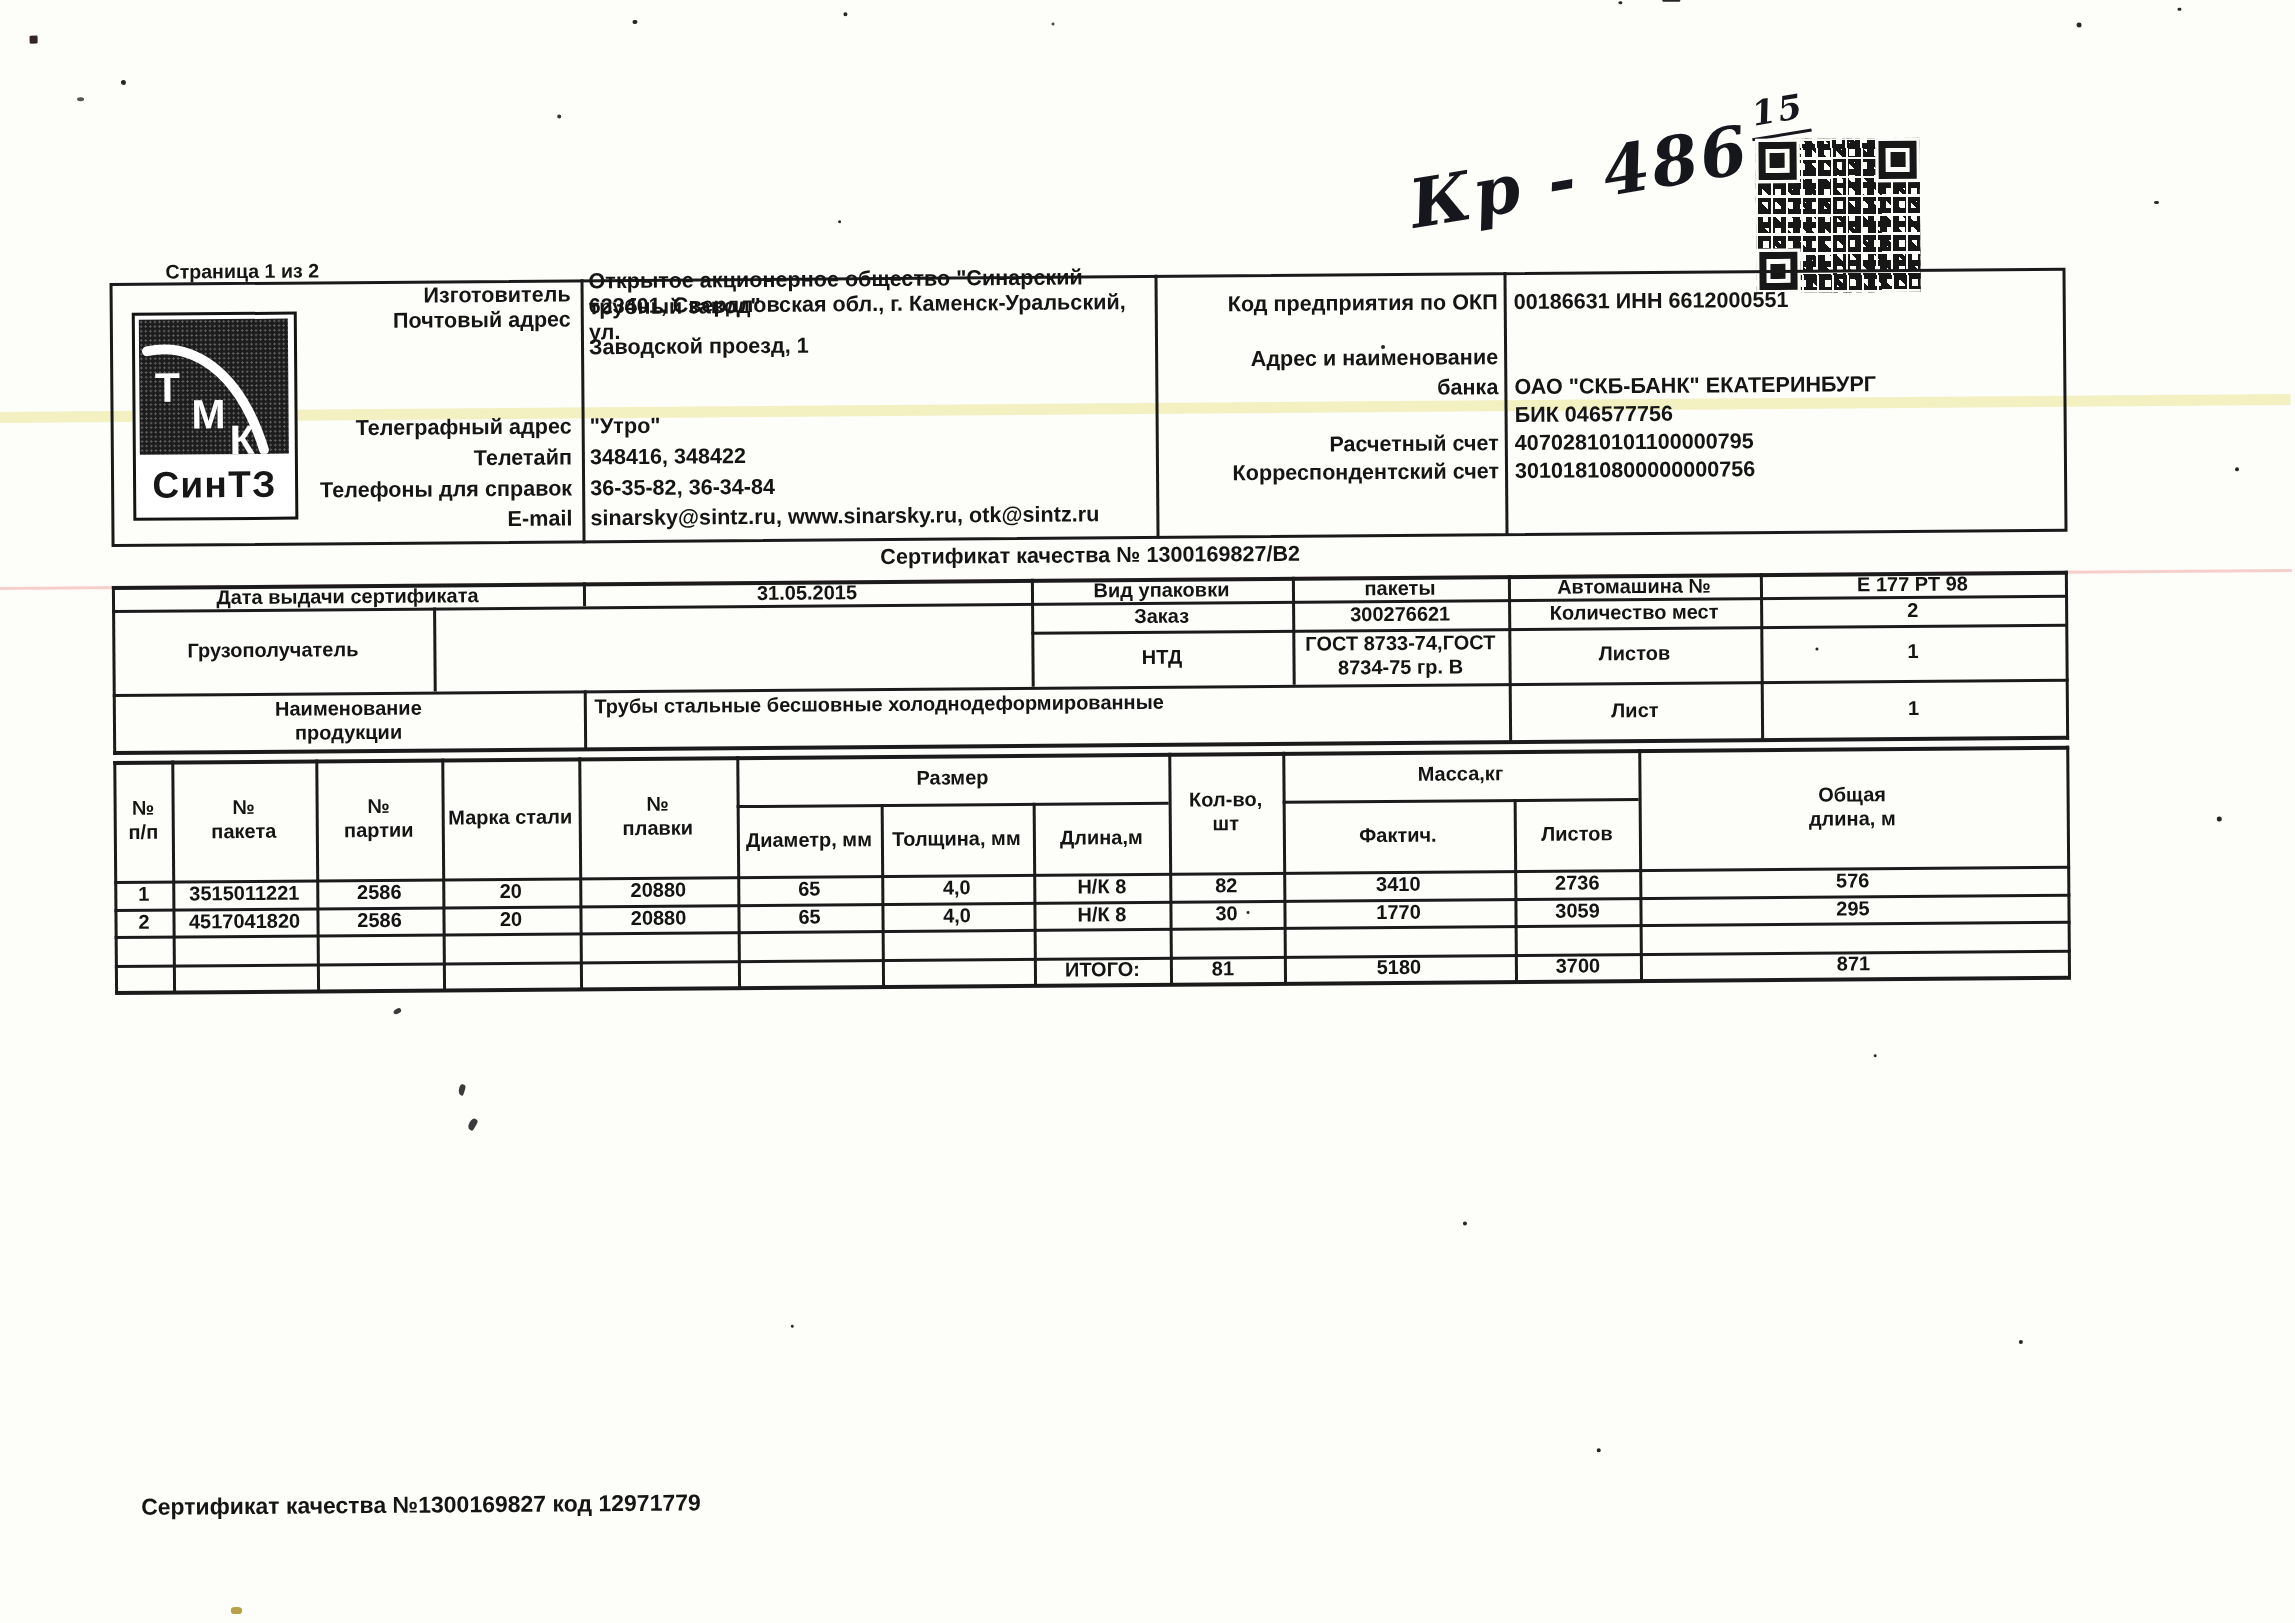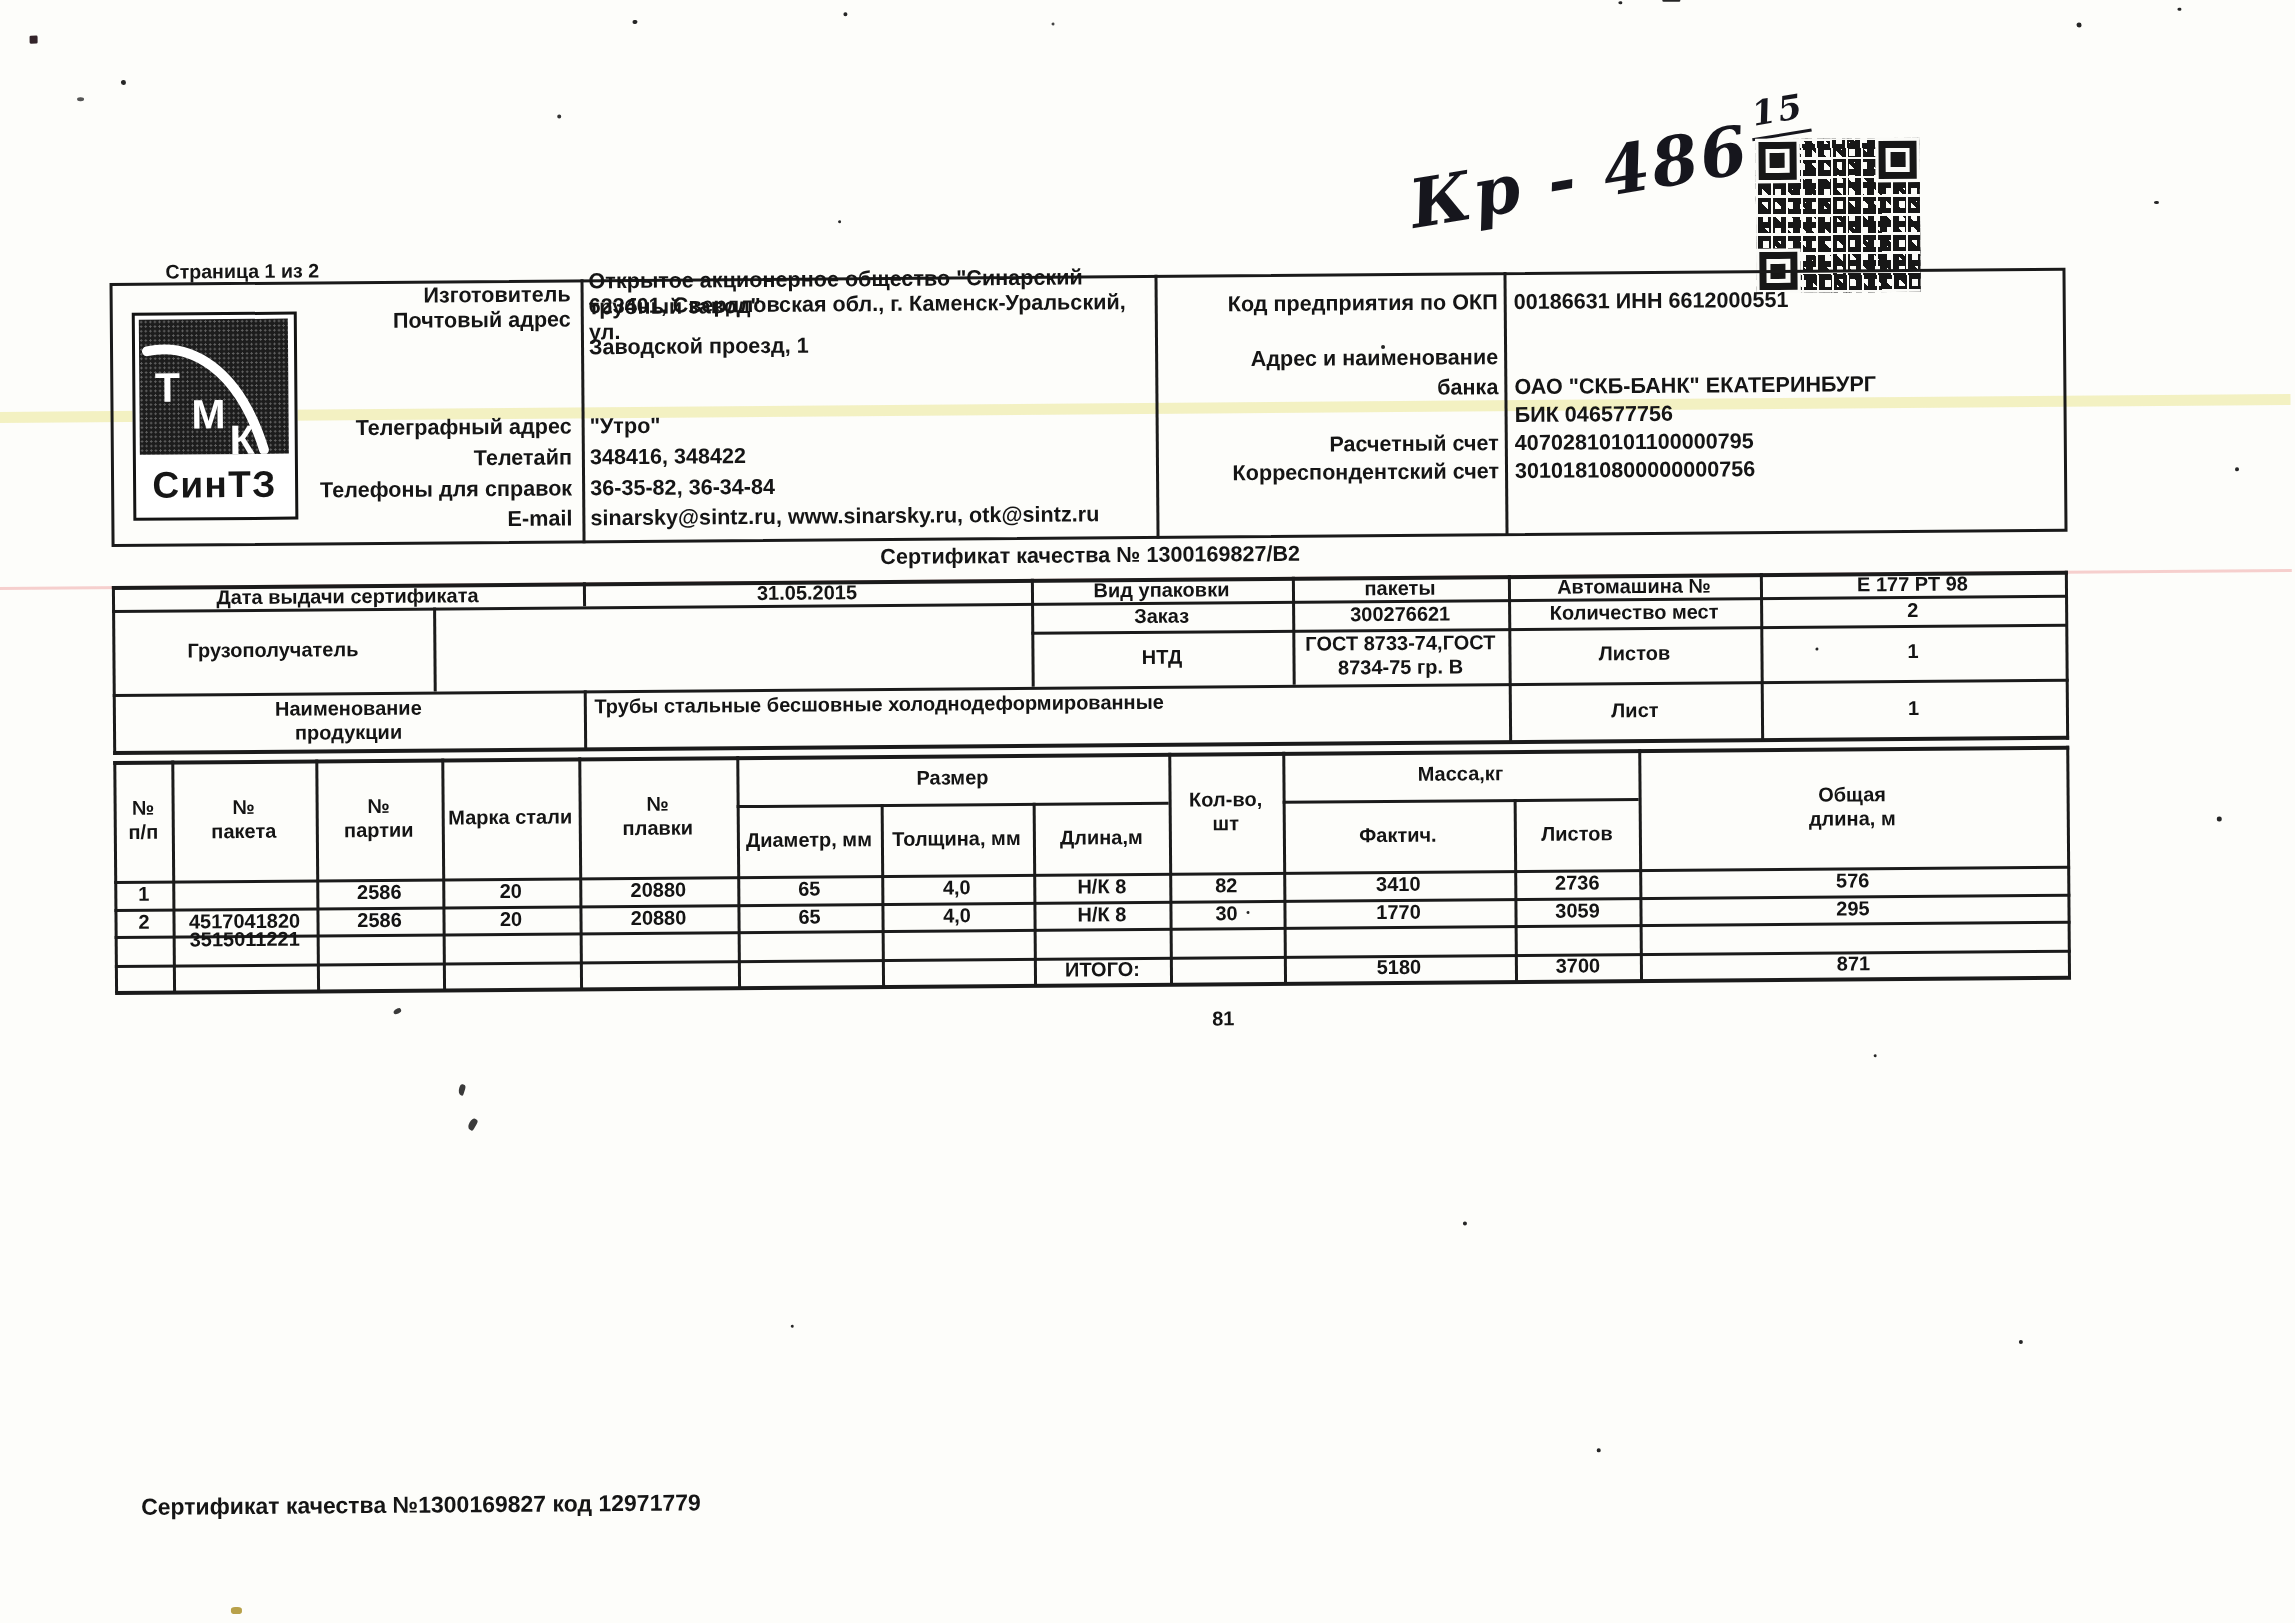--- a/index.html
+++ b/index.html
@@ -194,21 +194,21 @@
     <div class="cell" style="left:1034px;top:810px;width:137px;height:71px;">Длина,м</div>
     <div class="cell pre" style="left:1170px;top:761px;width:114px;height:120px;">Кол-во,
 шт</div>
     <div class="cell" style="left:1284px;top:761px;width:356px;height:48px;">Масса,кг</div>
     <div class="cell" style="left:1284px;top:810px;width:230px;height:71px;">Фактич.</div>
     <div class="cell" style="left:1515px;top:810px;width:126px;height:71px;">Листов</div>
     <div class="cell pre" style="left:1640px;top:761px;width:427px;height:120px;">Общая
 длина, м</div>
 
     <div class="cell" style="left:115px;top:881px;width:59px;height:27.5px;">1</div>
-    <div class="cell" style="left:173px;top:927px;width:144px;height:27.5px;">3515011221</div>
+    <div class="cell" style="left:173px;top:881px;width:144px;height:27.5px;">3515011221</div>
     <div class="cell" style="left:317px;top:881px;width:126px;height:27.5px;">2586</div>
     <div class="cell" style="left:443px;top:881px;width:137px;height:27.5px;">20</div>
     <div class="cell" style="left:580px;top:881px;width:158px;height:27.5px;">20880</div>
     <div class="cell" style="left:738px;top:881px;width:144px;height:27.5px;">65</div>
     <div class="cell" style="left:882px;top:881px;width:151px;height:27.5px;">4,0</div>
     <div class="cell" style="left:1034px;top:881px;width:137px;height:27.5px;">Н/К 8</div>
     <div class="cell" style="left:1170px;top:881px;width:114px;height:27.5px;">82</div>
     <div class="cell" style="left:1284px;top:881px;width:230px;height:27.5px;">3410</div>
     <div class="cell" style="left:1515px;top:881px;width:126px;height:27.5px;">2736</div>
     <div class="cell" style="left:1640px;top:881px;width:427px;height:27.5px;">576</div>
@@ -220,21 +220,21 @@
     <div class="cell" style="left:580px;top:909px;width:158px;height:27.5px;">20880</div>
     <div class="cell" style="left:738px;top:909px;width:144px;height:27.5px;">65</div>
     <div class="cell" style="left:882px;top:909px;width:151px;height:27.5px;">4,0</div>
     <div class="cell" style="left:1034px;top:909px;width:137px;height:27.5px;">Н/К 8</div>
     <div class="cell" style="left:1170px;top:909px;width:114px;height:27.5px;">30</div>
     <div class="cell" style="left:1284px;top:909px;width:230px;height:27.5px;">1770</div>
     <div class="cell" style="left:1515px;top:909px;width:126px;height:27.5px;">3059</div>
     <div class="cell" style="left:1640px;top:909px;width:427px;height:27.5px;">295</div>
 
     <div class="cell" style="left:1034px;top:965px;width:137px;height:26px;">ИТОГО:</div>
-    <div class="cell" style="left:1170px;top:1015px;width:106px;height:26px;">81</div>
+    <div class="cell" style="left:1170px;top:965px;width:106px;height:26px;">81</div>
     <div class="cell" style="left:1284px;top:965px;width:230px;height:26px;">5180</div>
     <div class="cell" style="left:1515px;top:965px;width:126px;height:26px;">3700</div>
     <div class="cell" style="left:1640px;top:965px;width:427px;height:26px;">871</div>
 
     <div class="footer-line">Сертификат качества №1300169827 код 12971779</div>
 
     <div>
       <div class="speck" style="left:37px;top:35px;width:7.9px;height:7.9px;background:#33242a;border-radius:1.3px;"></div>
       <div class="speck" style="left:128px;top:80px;width:5.2px;height:5.2px;"></div>
       <div class="speck" style="left:84px;top:97px;width:6.5px;height:3.9px;background:#555;"></div>

